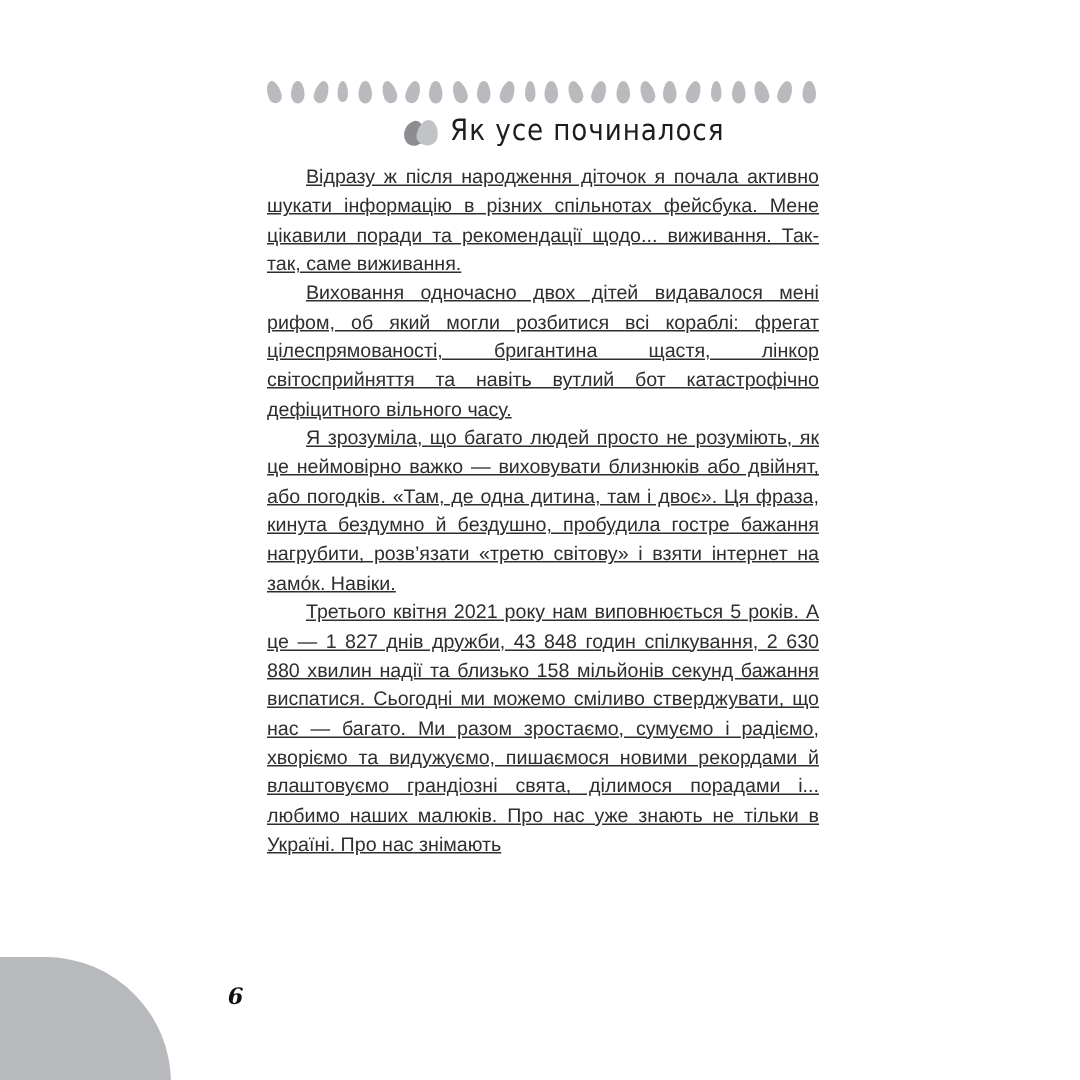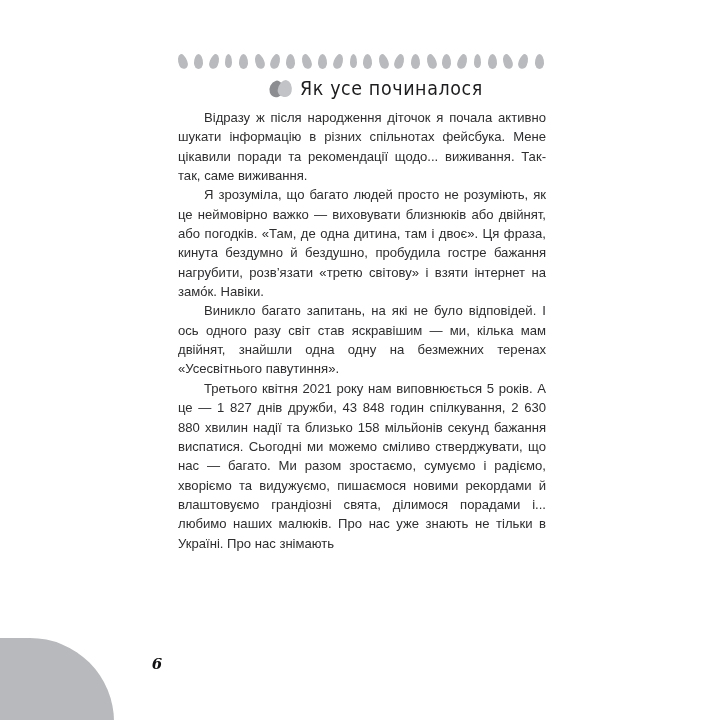--- a/index.html
+++ b/index.html
@@ -114,20 +114,21 @@
     font-size: 13.1px;
     line-height: 19.35px;
     color: #2e2e30;
     text-align: justify;
     text-justify: inter-word;
     hyphens: none;
   }
   #body-text p {
     margin: 0;
     text-indent: 26px;
+    text-decoration: underline;
   }
 
   
   #page-corner {
     position: absolute;
     left: -52px;
     top: 638px;
     width: 166px;
     height: 140px;
     background: #b8b9bc;
@@ -182,21 +183,21 @@
   <div id="heading-row">
     <span id="leaf-icon">
       <span class="leaf-back"></span>
       <span class="leaf-front"></span>
     </span>
     <span id="heading-text">Як усе починалося</span>
   </div>
 
   <div id="body-text">
       <p>Відразу ж після народження діточок я почала активно шукати інформацію в різних спільнотах фейсбука. Мене цікавили поради та рекомендації щодо... виживання. Так-так, саме виживання.</p>
+      <p>Виховання одночасно двох дітей видавалося мені рифом, об який могли розбитися всі кораблі: фрегат цілеспрямованості, бригантина щастя, лінкор світосприйняття та навіть вутлий бот катастрофічно дефіцитного вільного часу.</p>
       <p>Я зрозуміла, що багато людей просто не розуміють, як це неймовірно важко — виховувати близнюків або двійнят, або погодків. «Там, де одна дитина, там і двоє». Ця фраза, кинута бездумно й бездушно, пробудила гостре бажання нагрубити, розв’язати «третю світову» і взяти інтернет на замо́к. Навіки.</p>
-      <p>Виникло багато запитань, на які не було відповідей. І ось одного разу світ став яскравішим — ми, кілька мам двійнят, знайшли одна одну на безмежних теренах «Усесвітнього павутиння».</p>
       <p>Третього квітня 2021 року нам виповнюється 5 років. А це — 1 827 днів дружби, 43 848 годин спілкування, 2 630 880 хвилин надії та близько 158 мільйонів секунд бажання виспатися. Сьогодні ми можемо сміливо стверджувати, що нас — багато. Ми разом зростаємо, сумуємо і радіємо, хворіємо та видужуємо, пишаємося новими рекордами й влаштовуємо грандіозні свята, ділимося порадами і... любимо наших малюків. Про нас уже знають не тільки в Україні. Про нас знімають</p>
     </div>
 
   <div id="page-corner"></div>
   <div id="page-number">6</div>
 
 </div>
 
 </body></html>

